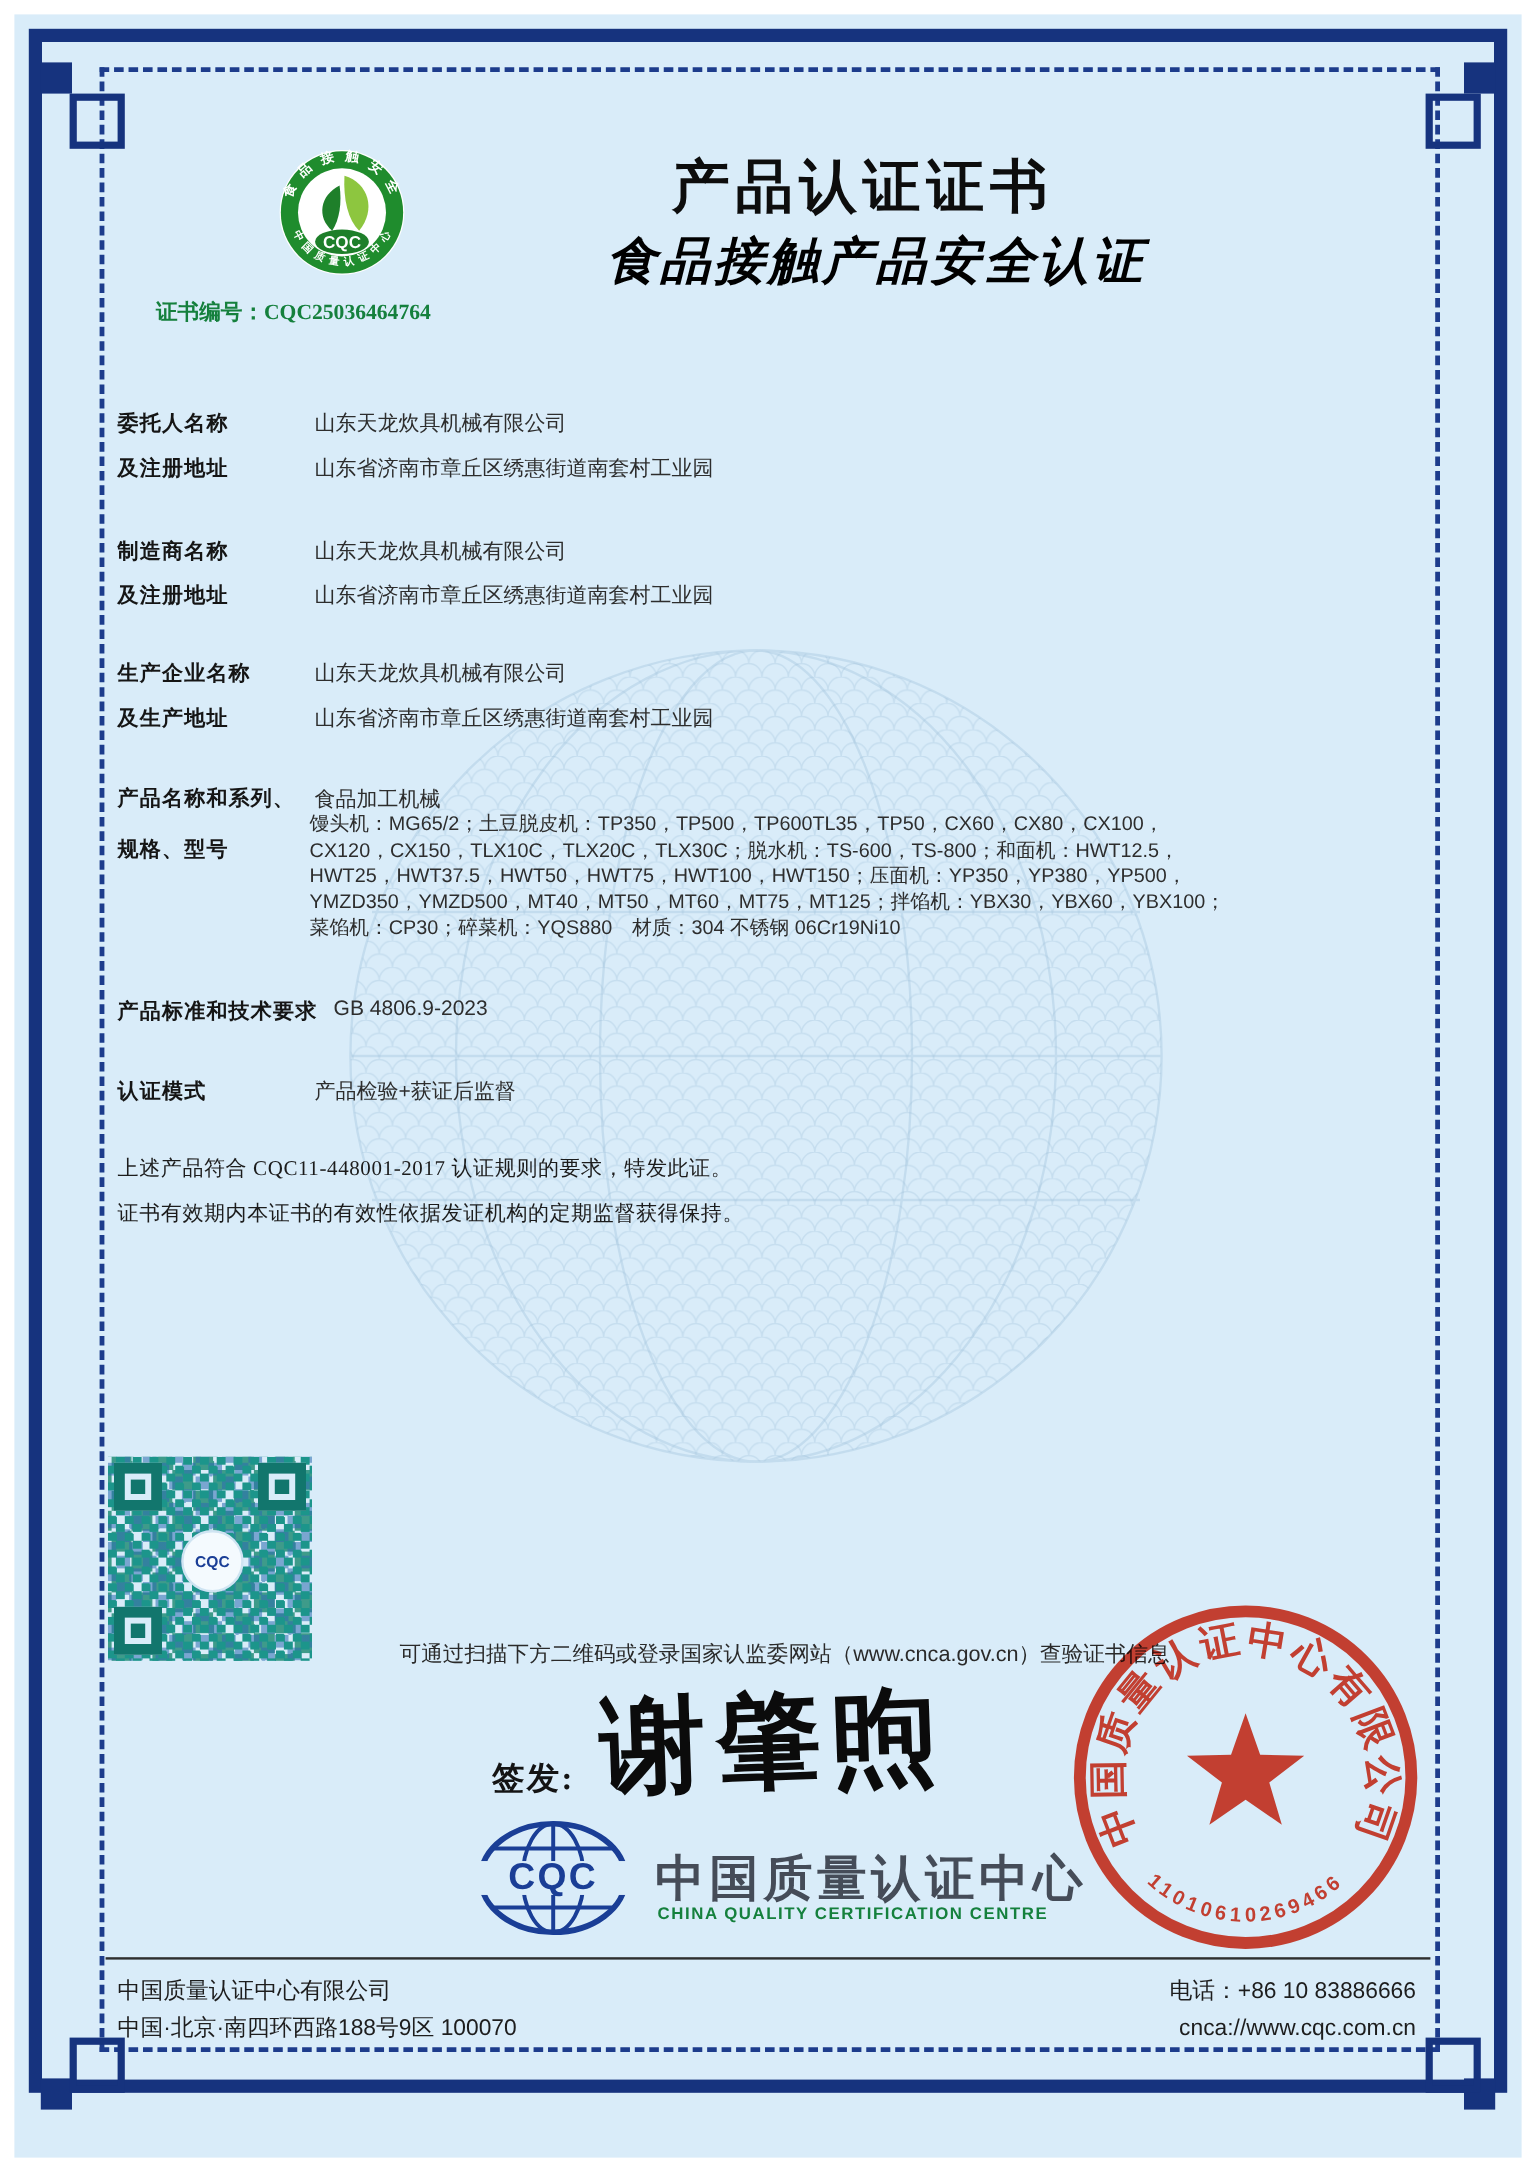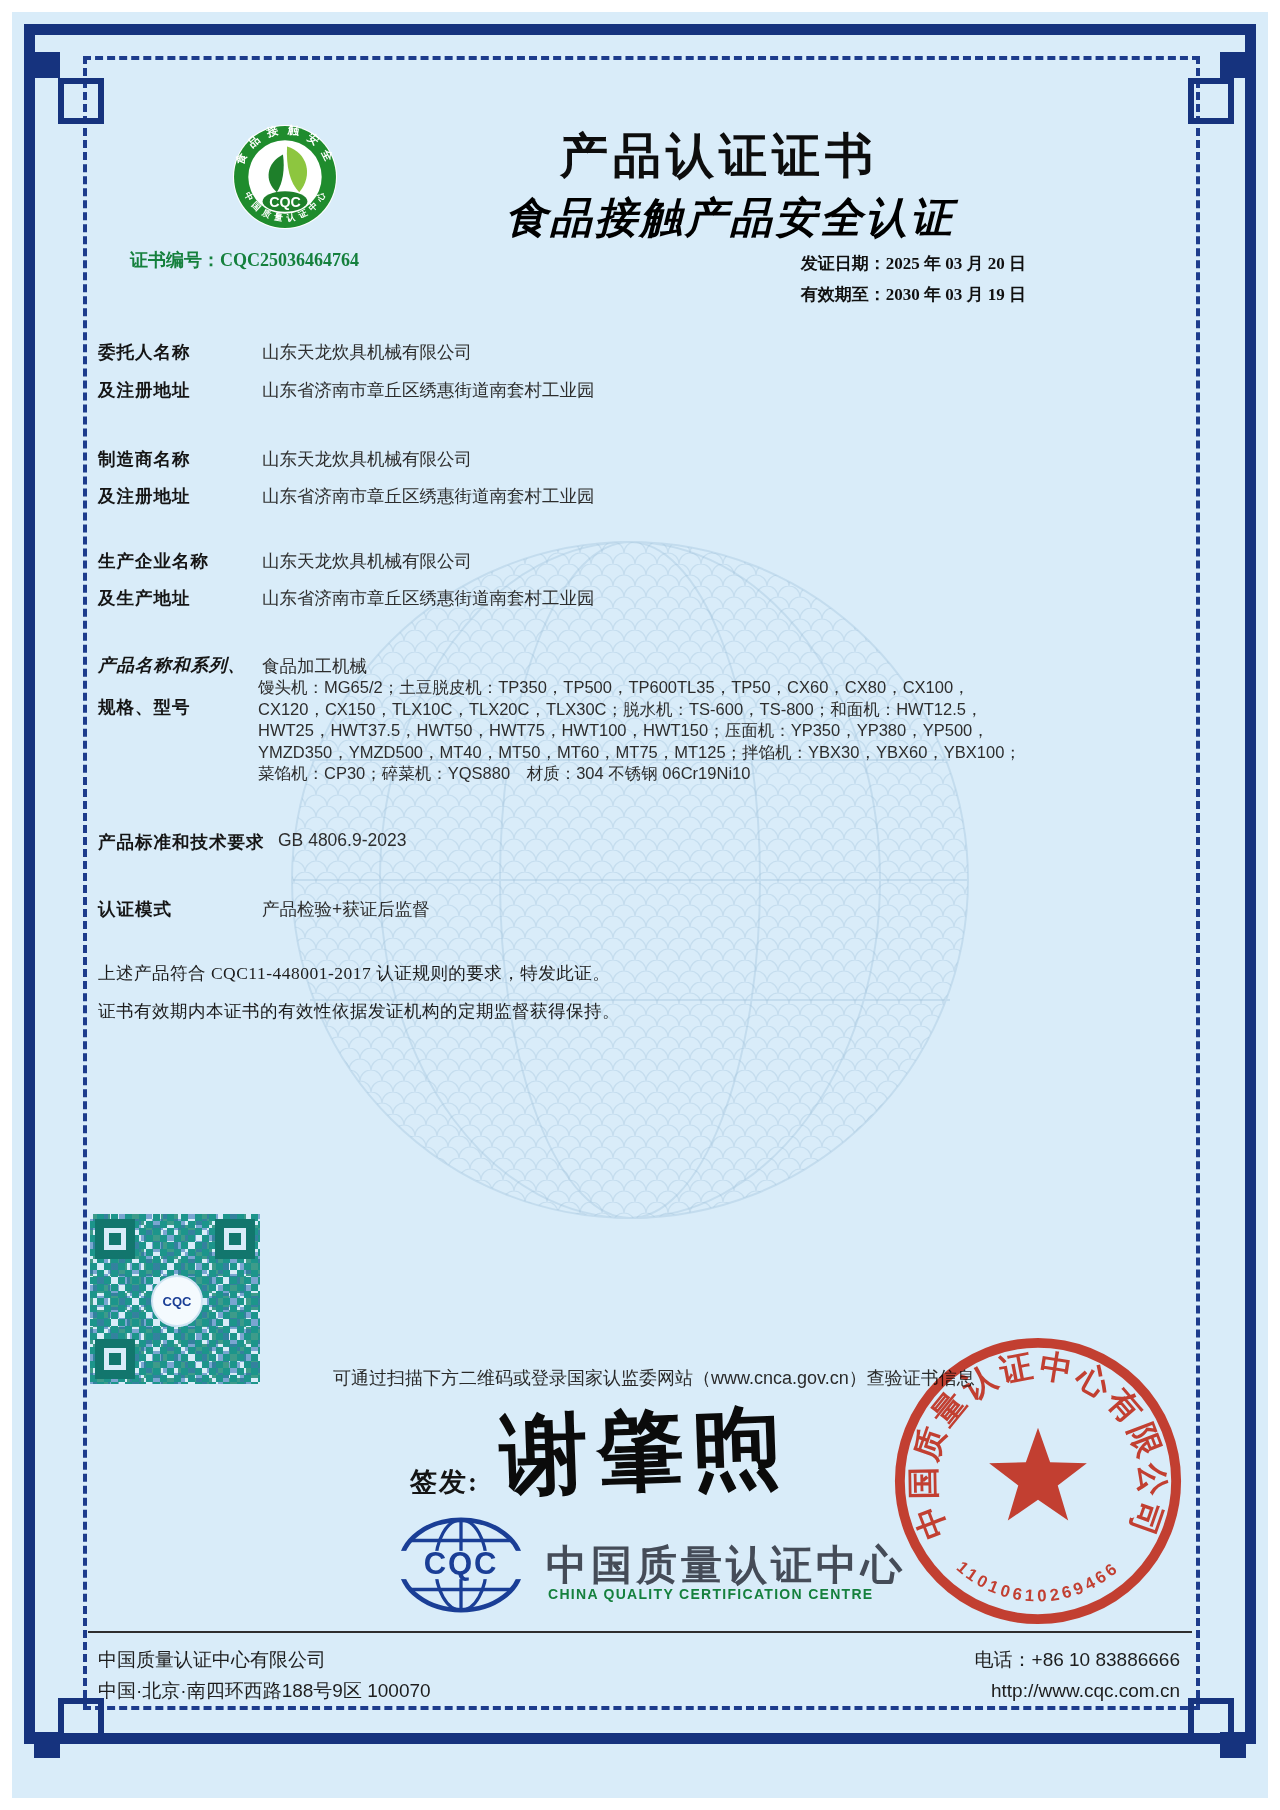--- a/index.html
+++ b/index.html
@@ -115,41 +115,37 @@
     <text font-size="8.5" font-weight="bold" fill="#ffffff" font-family="Liberation Sans,sans-serif">
       <textPath href="#badgeBot" startOffset="2" textLength="100">中国质量认证中心</textPath>
     </text>
   </svg>
 
   <div class="abs title">产品认证证书</div>
   <div class="abs subtitle">食品接触产品安全认证</div>
   <div class="abs cert-no serif">
     <span>证书编号：</span><span>CQC25036464764</span>
   </div>
-  <div class="abs dates serif">
-    <div><span>发证日期：</span><span>2025 年 03 月 20 日</span></div>
-    <div><span>有效期至：</span><span>2030 年 03 月 19 日</span></div>
-  </div>
 
   <div class="f-label" style="top:340px;">委托人名称</div>
   <div class="f-value" style="top:340px;">山东天龙炊具机械有限公司</div>
   <div class="f-label" style="top:378px;">及注册地址</div>
   <div class="f-value" style="top:378px;">山东省济南市章丘区绣惠街道南套村工业园</div>
 
   <div class="f-label" style="top:447px;">制造商名称</div>
   <div class="f-value" style="top:447px;">山东天龙炊具机械有限公司</div>
   <div class="f-label" style="top:484px;">及注册地址</div>
   <div class="f-value" style="top:484px;">山东省济南市章丘区绣惠街道南套村工业园</div>
 
   <div class="f-label" style="top:549px;">生产企业名称</div>
   <div class="f-value" style="top:549px;">山东天龙炊具机械有限公司</div>
   <div class="f-label" style="top:586px;">及生产地址</div>
   <div class="f-value" style="top:586px;">山东省济南市章丘区绣惠街道南套村工业园</div>
 
-  <div class="f-label" style="top:653px;font-style:italic;">产品名称和系列、</div>
+  <div class="f-label" style="top:653px;">产品名称和系列、</div>
   <div class="f-label" style="top:695px;">规格、型号</div>
   <div class="f-value" style="top:654px;">食品加工机械</div>
   <div class="model-lines">
     <div>馒头机：MG65/2；土豆脱皮机：TP350，TP500，TP600TL35，TP50，CX60，CX80，CX100，</div>
     <div>CX120，CX150，TLX10C，TLX20C，TLX30C；脱水机：TS-600，TS-800；和面机：HWT12.5，</div>
     <div>HWT25，HWT37.5，HWT50，HWT75，HWT100，HWT150；压面机：YP350，YP380，YP500，</div>
     <div>YMZD350，YMZD500，MT40，MT50，MT60，MT75，MT125；拌馅机：YBX30，YBX60，YBX100；</div>
     <div>菜馅机：CP30；碎菜机：YQS880　材质：304 不锈钢 06Cr19Ni10</div>
   </div>
 
@@ -204,15 +200,15 @@
     </text>
   </svg>
 
   <div class="abs footer-sep"></div>
   <div class="abs footer-left">
     <div>中国质量认证中心有限公司</div>
     <div>中国·北京·南四环西路188号9区 100070</div>
   </div>
   <div class="abs footer-right">
     <div><span>电话：</span><span>+86 10 83886666</span></div>
-    <div>http://www.cqc.com.cn</div>
+    <div>cnca://www.cqc.com.cn</div>
   </div>
 </div>
 
 </body></html>

